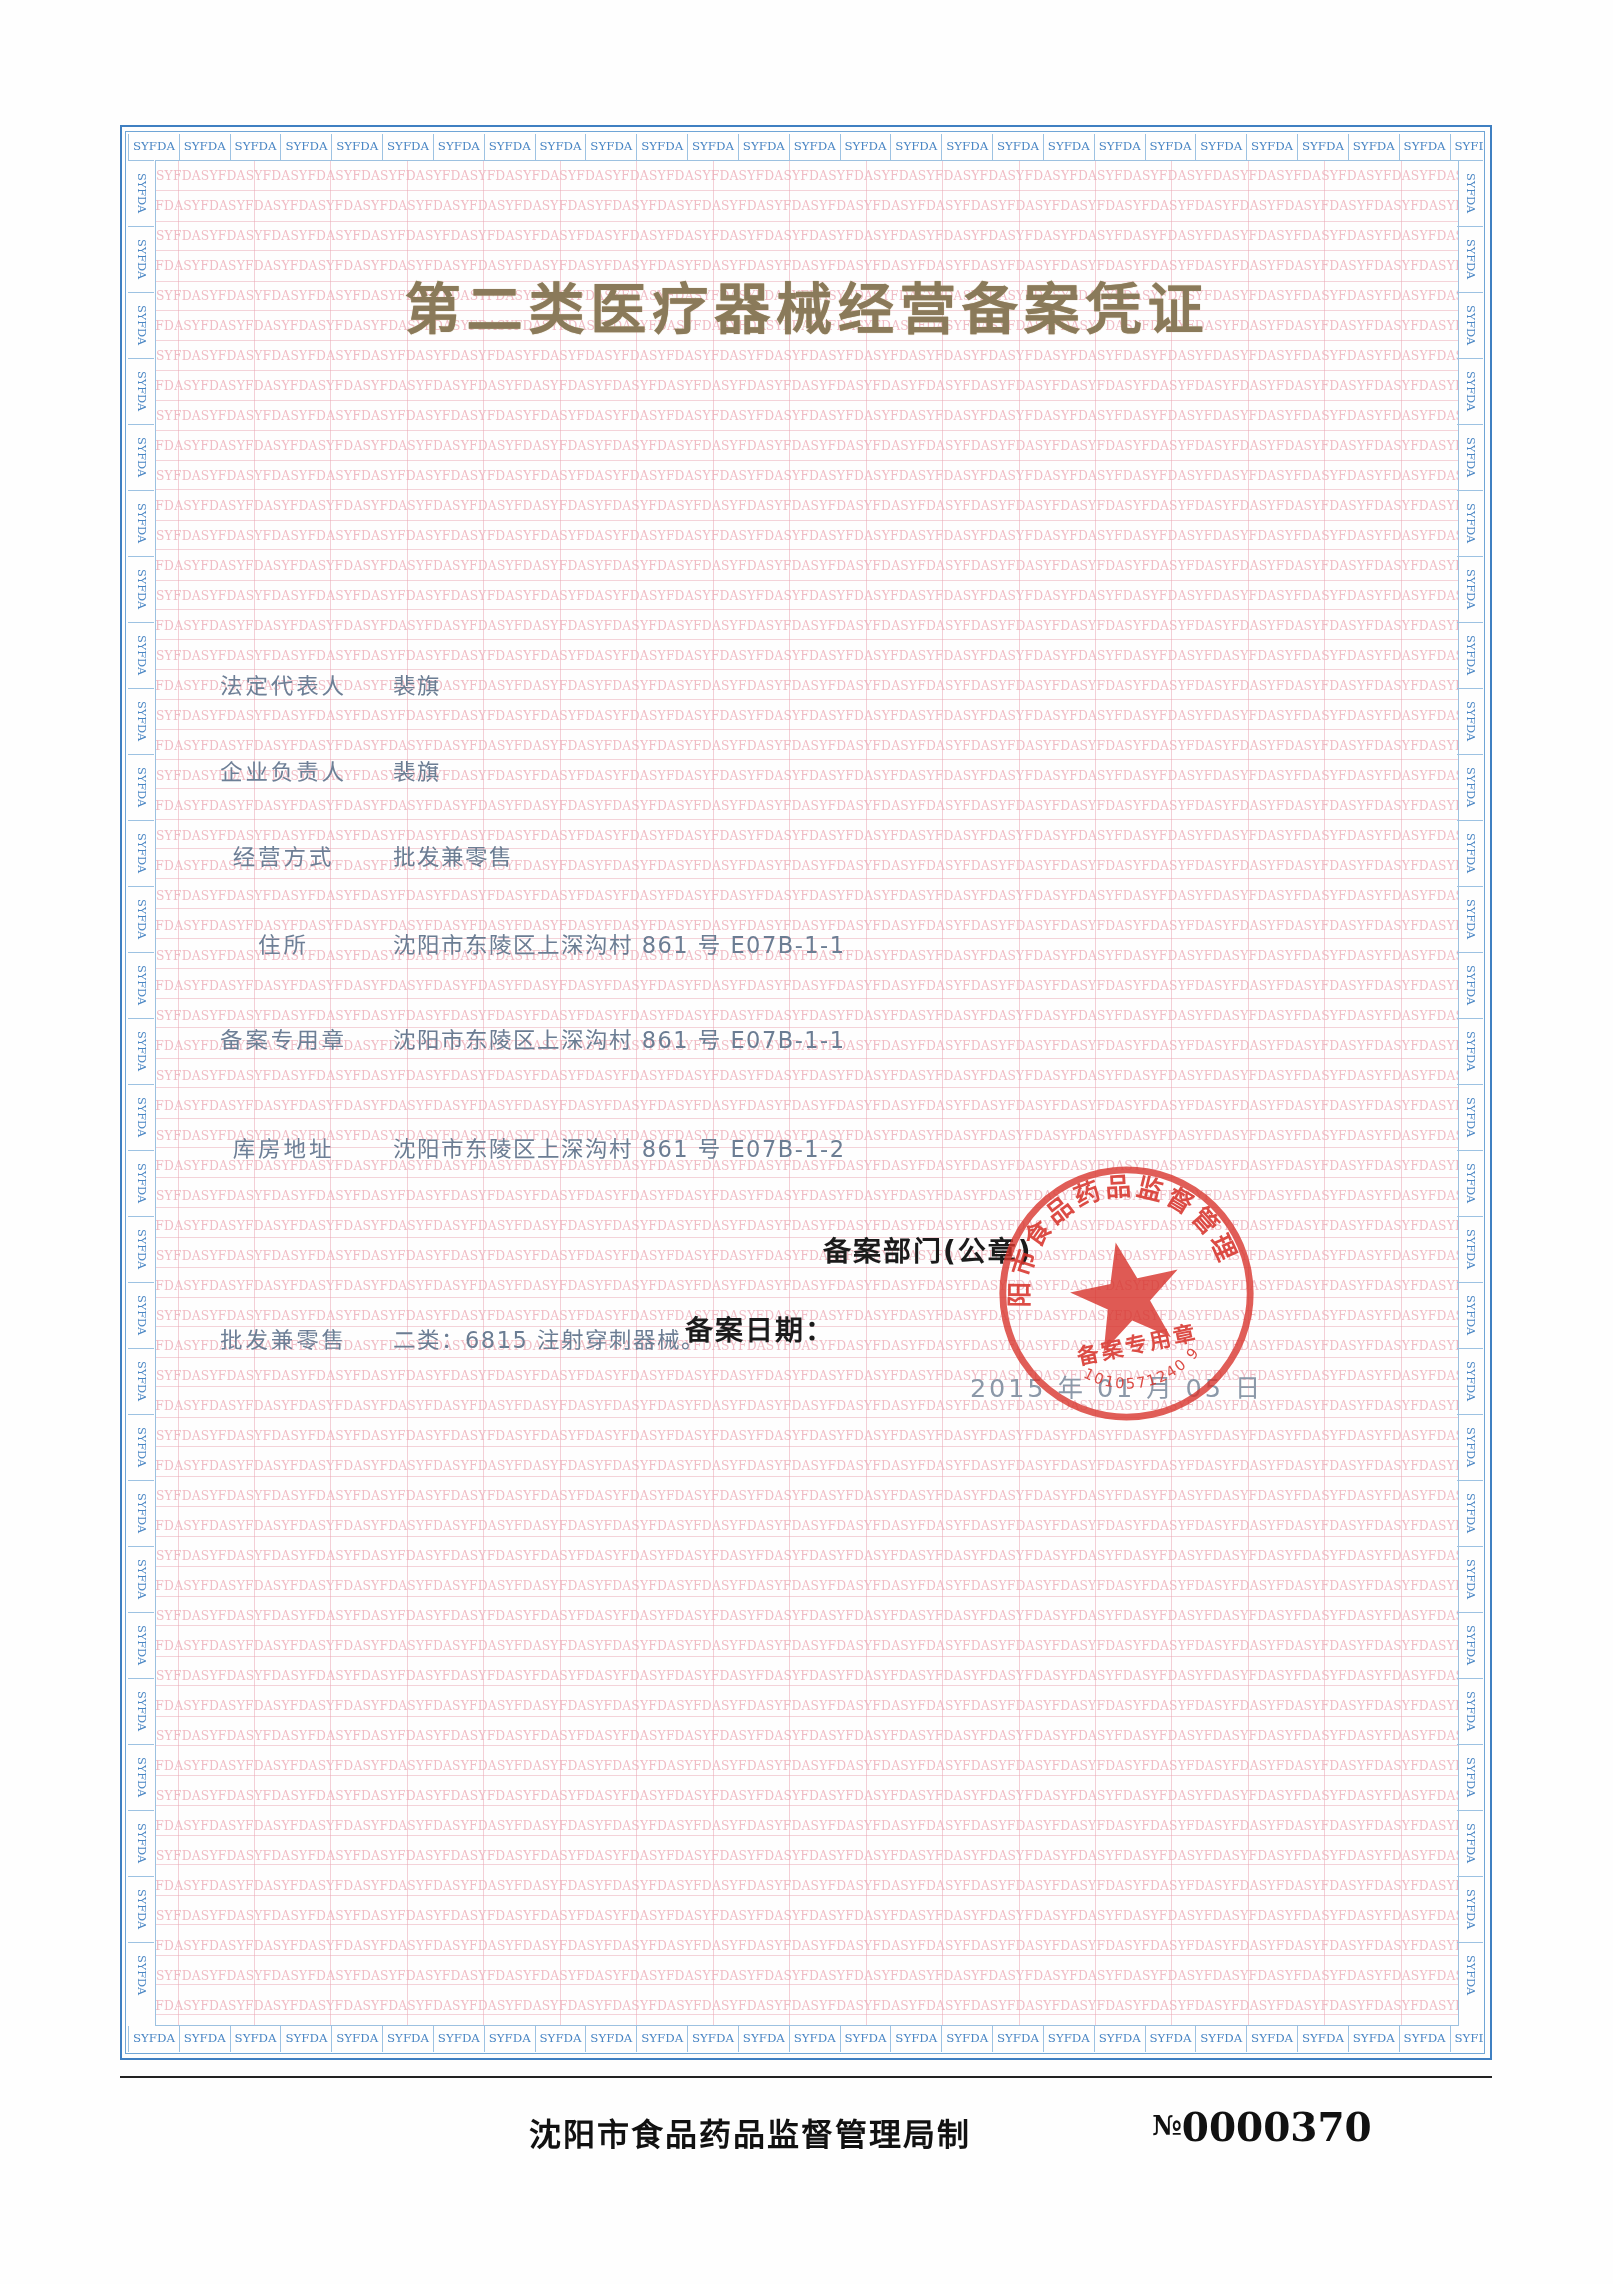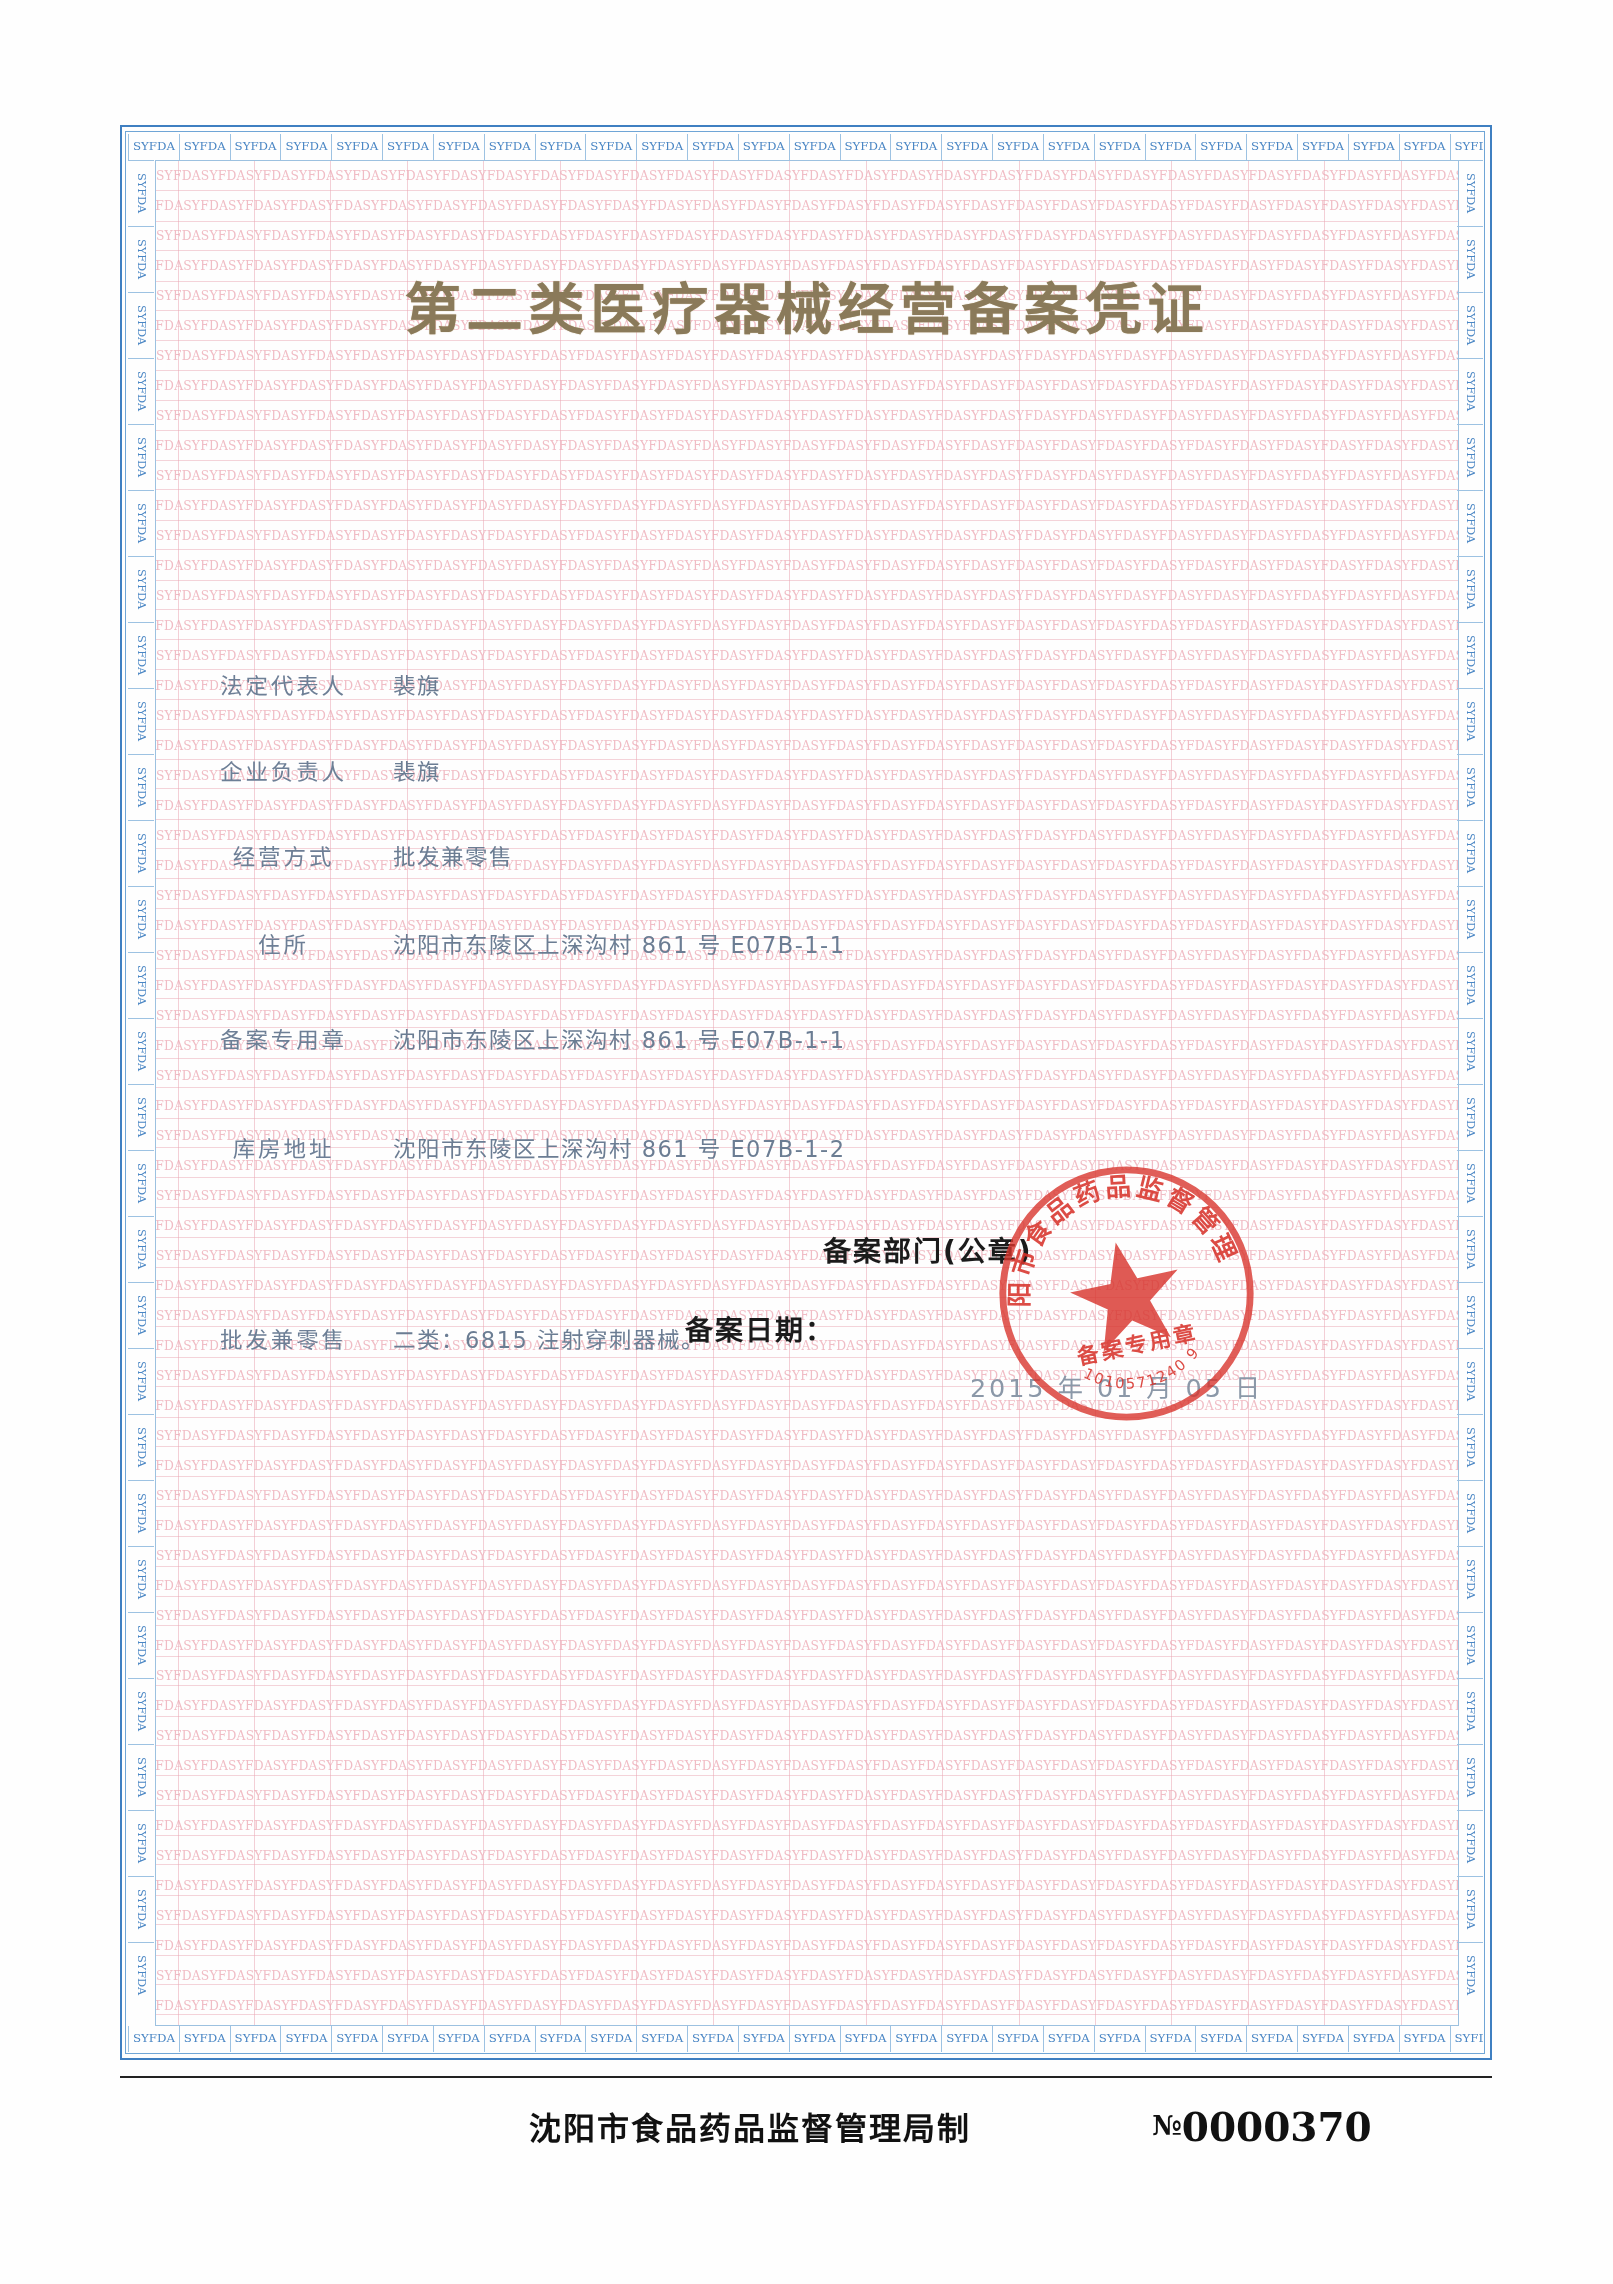--- a/index.html
+++ b/index.html
@@ -254,21 +254,21 @@
     position: absolute;
     left: 120px;
     top: -21.6px;
     width: 1372px;
     height: 0;
     border-top: 2px solid #222;
   }
   .footer-issuer {
     position: absolute;
     left: 529px;
-    top: 5px;
+    top: 11px;
     font-family: "DejaVu Serif", "Liberation Serif", serif;
     font-weight: bold;
     font-size: 32px;
     letter-spacing: 2px;
     color: #111;
     white-space: nowrap;
   }
   .footer-serial {
     position: absolute;
     left: 1152px;

